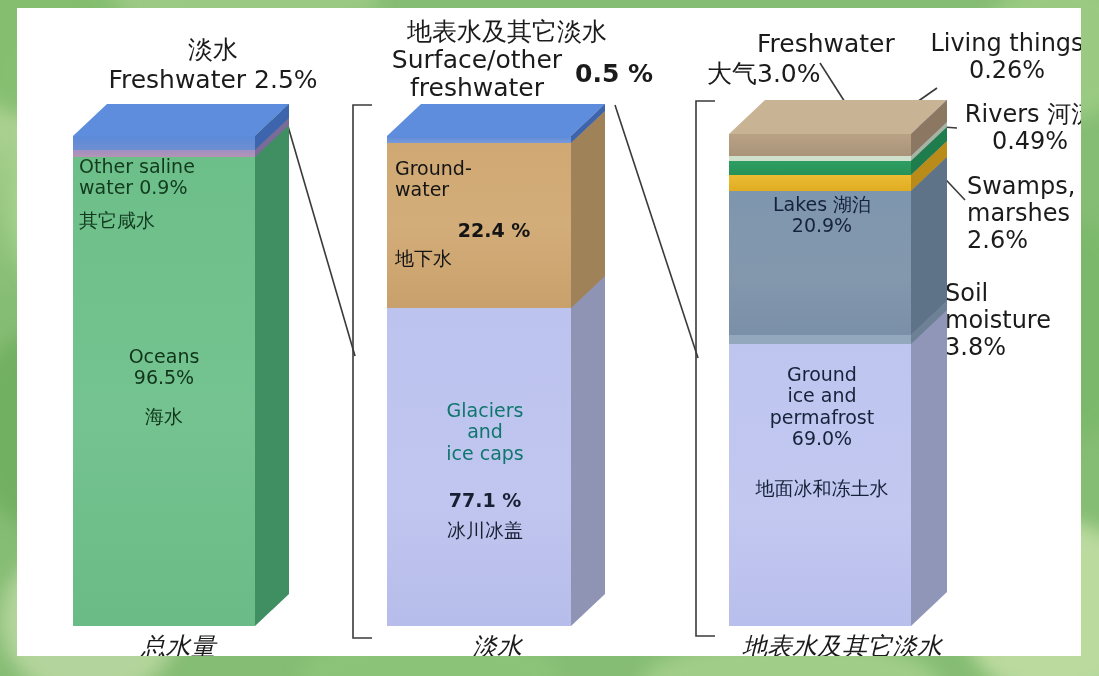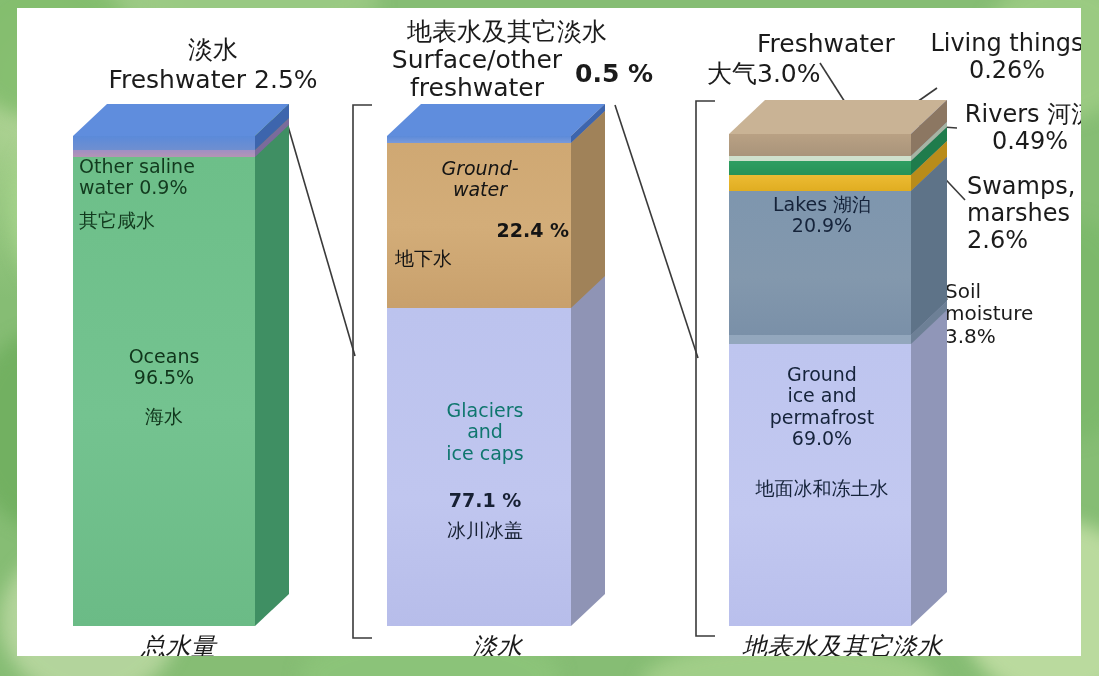--- a/index.html
+++ b/index.html
@@ -150,23 +150,23 @@
         </div>
         <div class="side" style="left:184px;top:0;width:34px;height:522px;overflow:hidden;">
           <svg width="34" height="522">
             <polygon points="0,32 34,0 34,490 0,522" fill="#8f94b5"></polygon>
             <polygon points="0,32 34,0 34,7 0,39" fill="#3d65ad"></polygon>
             <polygon points="0,39 34,7 34,172 0,204" fill="#a08259"></polygon>
           </svg>
         </div>
       </div>
 
-      <div class="lbl lbl-inbox" style="left:378px;top:150px;width:170px;color:#141414;text-align:center;font-style:italic;">Ground-
+      <div class="lbl lbl-inbox" style="left:378px;top:150px;width:170px;color:#141414;text-align:left;">Ground-
 water</div>
-      <div class="lbl lbl-inbox bold" style="left:382px;top:212px;width:170px;color:#141414;text-align:right;">22.4 %</div>
+      <div class="lbl lbl-inbox bold" style="left:392px;top:212px;width:170px;color:#141414;text-align:center;">22.4 %</div>
       <div class="lbl lbl-inbox" style="left:378px;top:240px;width:170px;color:#141414;text-align:left;">地下水</div>
 
       <div class="lbl lbl-inbox" style="left:388px;top:392px;width:160px;color:#0f766e;">Glaciers
 and
 ice caps</div>
       <div class="lbl lbl-inbox bold" style="left:388px;top:482px;width:160px;color:#172033;">77.1 %</div>
       <div class="lbl lbl-inbox" style="left:388px;top:512px;width:160px;color:#172033;">冰川冰盖</div>
 
       <div class="cap" style="left:390px;top:622px;width:180px;">淡水</div>
     </div>
@@ -175,21 +175,21 @@
       <div class="lbl lbl-title" style="left:740px;top:22px;width:190px;text-align:left;">Freshwater</div>
       <div class="lbl lbl-title" style="left:690px;top:52px;width:180px;text-align:left;">大气3.0%</div>
 
       <div class="lbl lbl-side" style="left:900px;top:22px;width:180px;text-align:center;font-size:24px;">Living things
 0.26%</div>
       <div class="lbl lbl-side" style="left:938px;top:93px;width:150px;text-align:center;font-size:24px;">Rivers 河流
 0.49%</div>
       <div class="lbl lbl-side" style="left:950px;top:165px;width:140px;text-align:left;font-size:24px;">Swamps,
 marshes
 2.6%</div>
-      <div class="lbl lbl-side" style="left:928px;top:272px;width:150px;text-align:left;font-size:20px;">Soil
+      <div class="lbl lbl-side" style="left:928px;top:272px;width:150px;text-align:left;font-size:24px;">Soil
 moisture
 3.8%</div>
 
       <div class="box" style="left:712px;top:92px;width:218px;height:526px;">
         <svg width="218" height="42" style="position:absolute;left:0;top:0;">
           <polygon points="0,34 36,0 218,0 182,34" fill="#c9b395"></polygon>
         </svg>
         <div class="front" style="left:0;top:34px;width:182px;height:492px;">
           <div class="seg" style="height:22px;background:linear-gradient(180deg,#b9a184,#a9947a);"></div>
           <div class="seg" style="height:5px;background:#cfe0cc;"></div>

